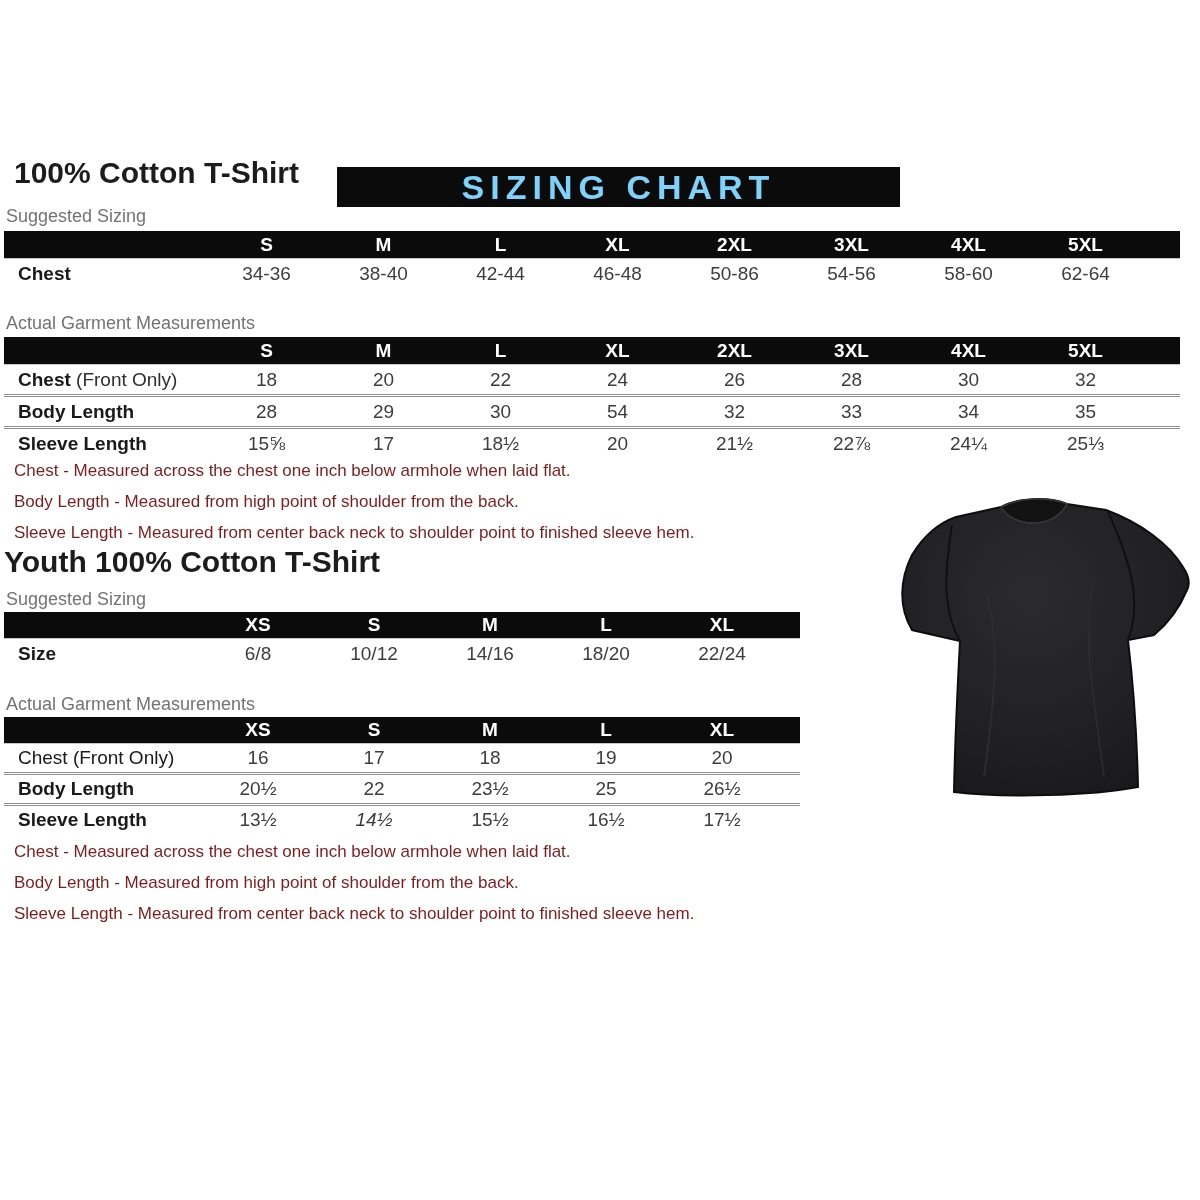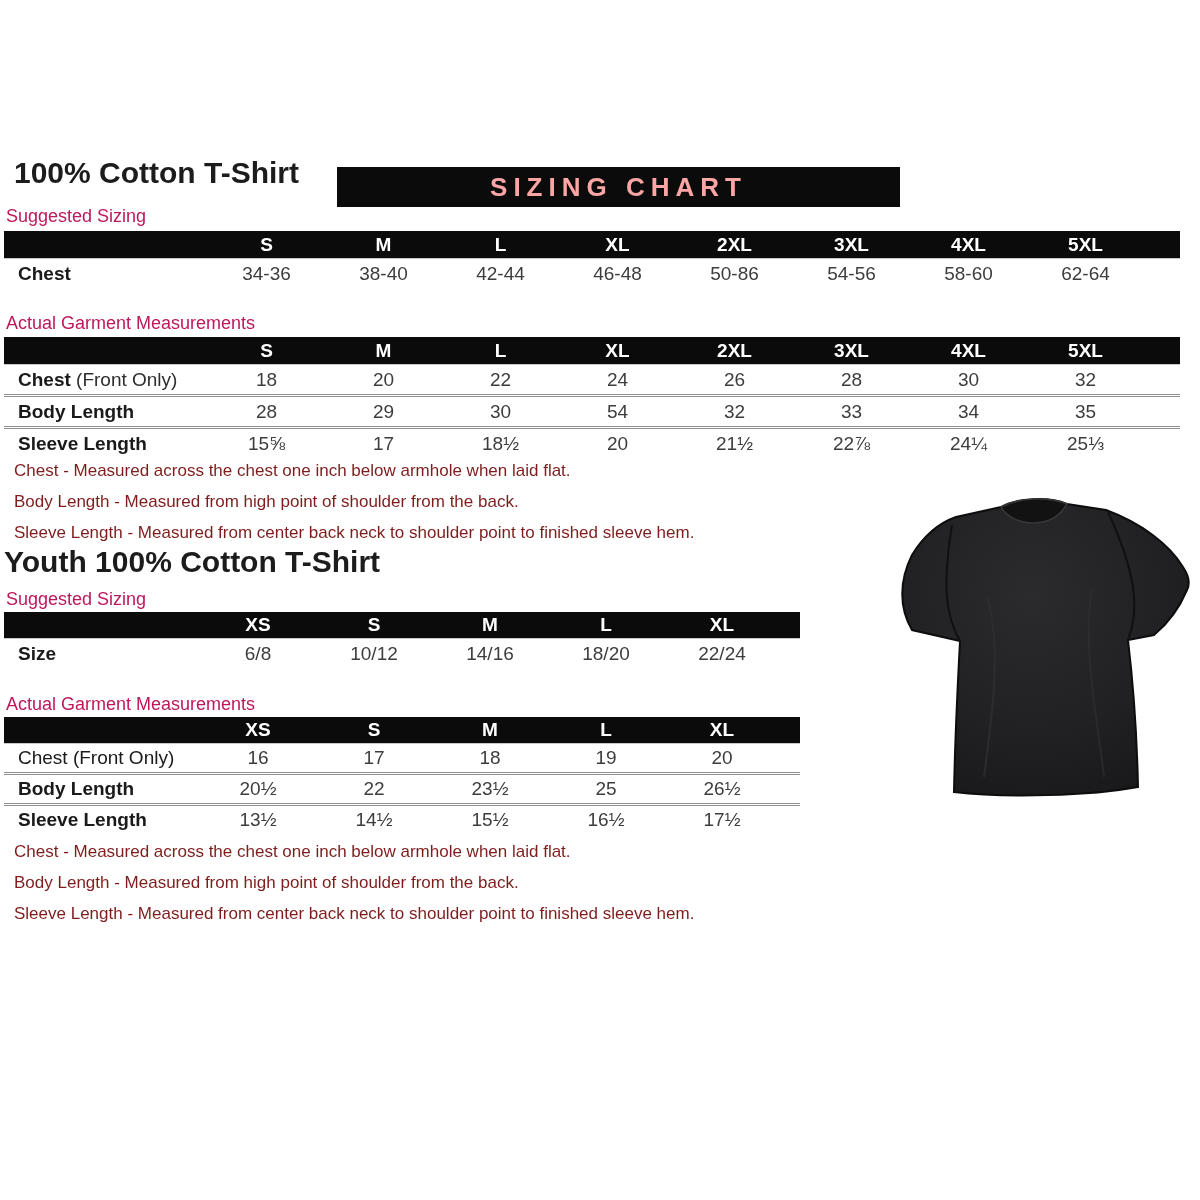--- a/index.html
+++ b/index.html
@@ -1,21 +1,21 @@
 <!DOCTYPE html>
 <html><head>
 <meta charset="utf-8">
 <style>
   html,body{margin:0;padding:0;background:#fff;}
   .page{position:relative;width:1200px;height:1200px;background:#ffffff;
         font-family:"Liberation Sans",sans-serif;color:#222;overflow:hidden;}
   .big-title{position:absolute;font-size:30px;font-weight:700;color:#1c1c1c;white-space:nowrap;}
   .banner{position:absolute;left:337px;top:167px;width:563px;height:40px;background:#0b0b0b;
-          color:#fca5a5;font-weight:700;font-size:26px;letter-spacing:6px;text-align:center;line-height:40px;}
-  .section-label{position:absolute;font-size:18px;color:#be185d;white-space:nowrap;}
+          color:#7dd3fc;font-weight:700;font-size:34px;letter-spacing:6px;text-align:center;line-height:40px;}
+  .section-label{position:absolute;font-size:18px;color:#737373;white-space:nowrap;}
   .tbl{position:absolute;}
   .thead{display:flex;align-items:center;background:#0b0b0b;border-bottom:1px solid #c8c8c8;}
   .col-header{color:#ffffff;font-weight:700;font-size:19px;text-align:center;flex:0 0 auto;}
   .trow{display:flex;align-items:center;font-size:19px;color:#3d3d3d;}
   .trow + .trow{border-top:3px double #8f8f8f;}
   .row-label{flex:0 0 auto;padding-left:14px;box-sizing:border-box;color:#1a1a1a;font-size:19px;white-space:nowrap;}
   .row-label.bold b{font-weight:700;}
   .row-label b{font-weight:400;}
   .row-label span{font-weight:400;color:#2e2e2e;}
   .tcell{text-align:center;flex:0 0 auto;}
@@ -171,21 +171,21 @@
         <div class="tcell" style="width: 116px;">20½</div>
         <div class="tcell" style="width: 116px;">22</div>
         <div class="tcell" style="width: 116px;">23½</div>
         <div class="tcell" style="width: 116px;">25</div>
         <div class="tcell" style="width: 116px;">26½</div>
         <div class="endspacer" style="width: 20px;"></div>
       </div>
       <div class="trow" style="height: 28px;">
         <div class="row-label bold" style="width: 196px;"><b>Sleeve Length</b></div>
         <div class="tcell" style="width: 116px;">13½</div>
-        <div class="tcell" style="width: 116px;">14½</div>
+        <div class="tcell" style="width: 116px; font-style: italic;">14½</div>
         <div class="tcell" style="width: 116px;">15½</div>
         <div class="tcell" style="width: 116px;">16½</div>
         <div class="tcell" style="width: 116px;">17½</div>
         <div class="endspacer" style="width: 20px;"></div>
       </div>
     </div>
 
   <div class="notes" id="n2" style="left:14px;top:836px;">
       <div>Chest - Measured across the chest one inch below armhole when laid flat.</div>
       <div>Body Length - Measured from high point of shoulder from the back.</div>

